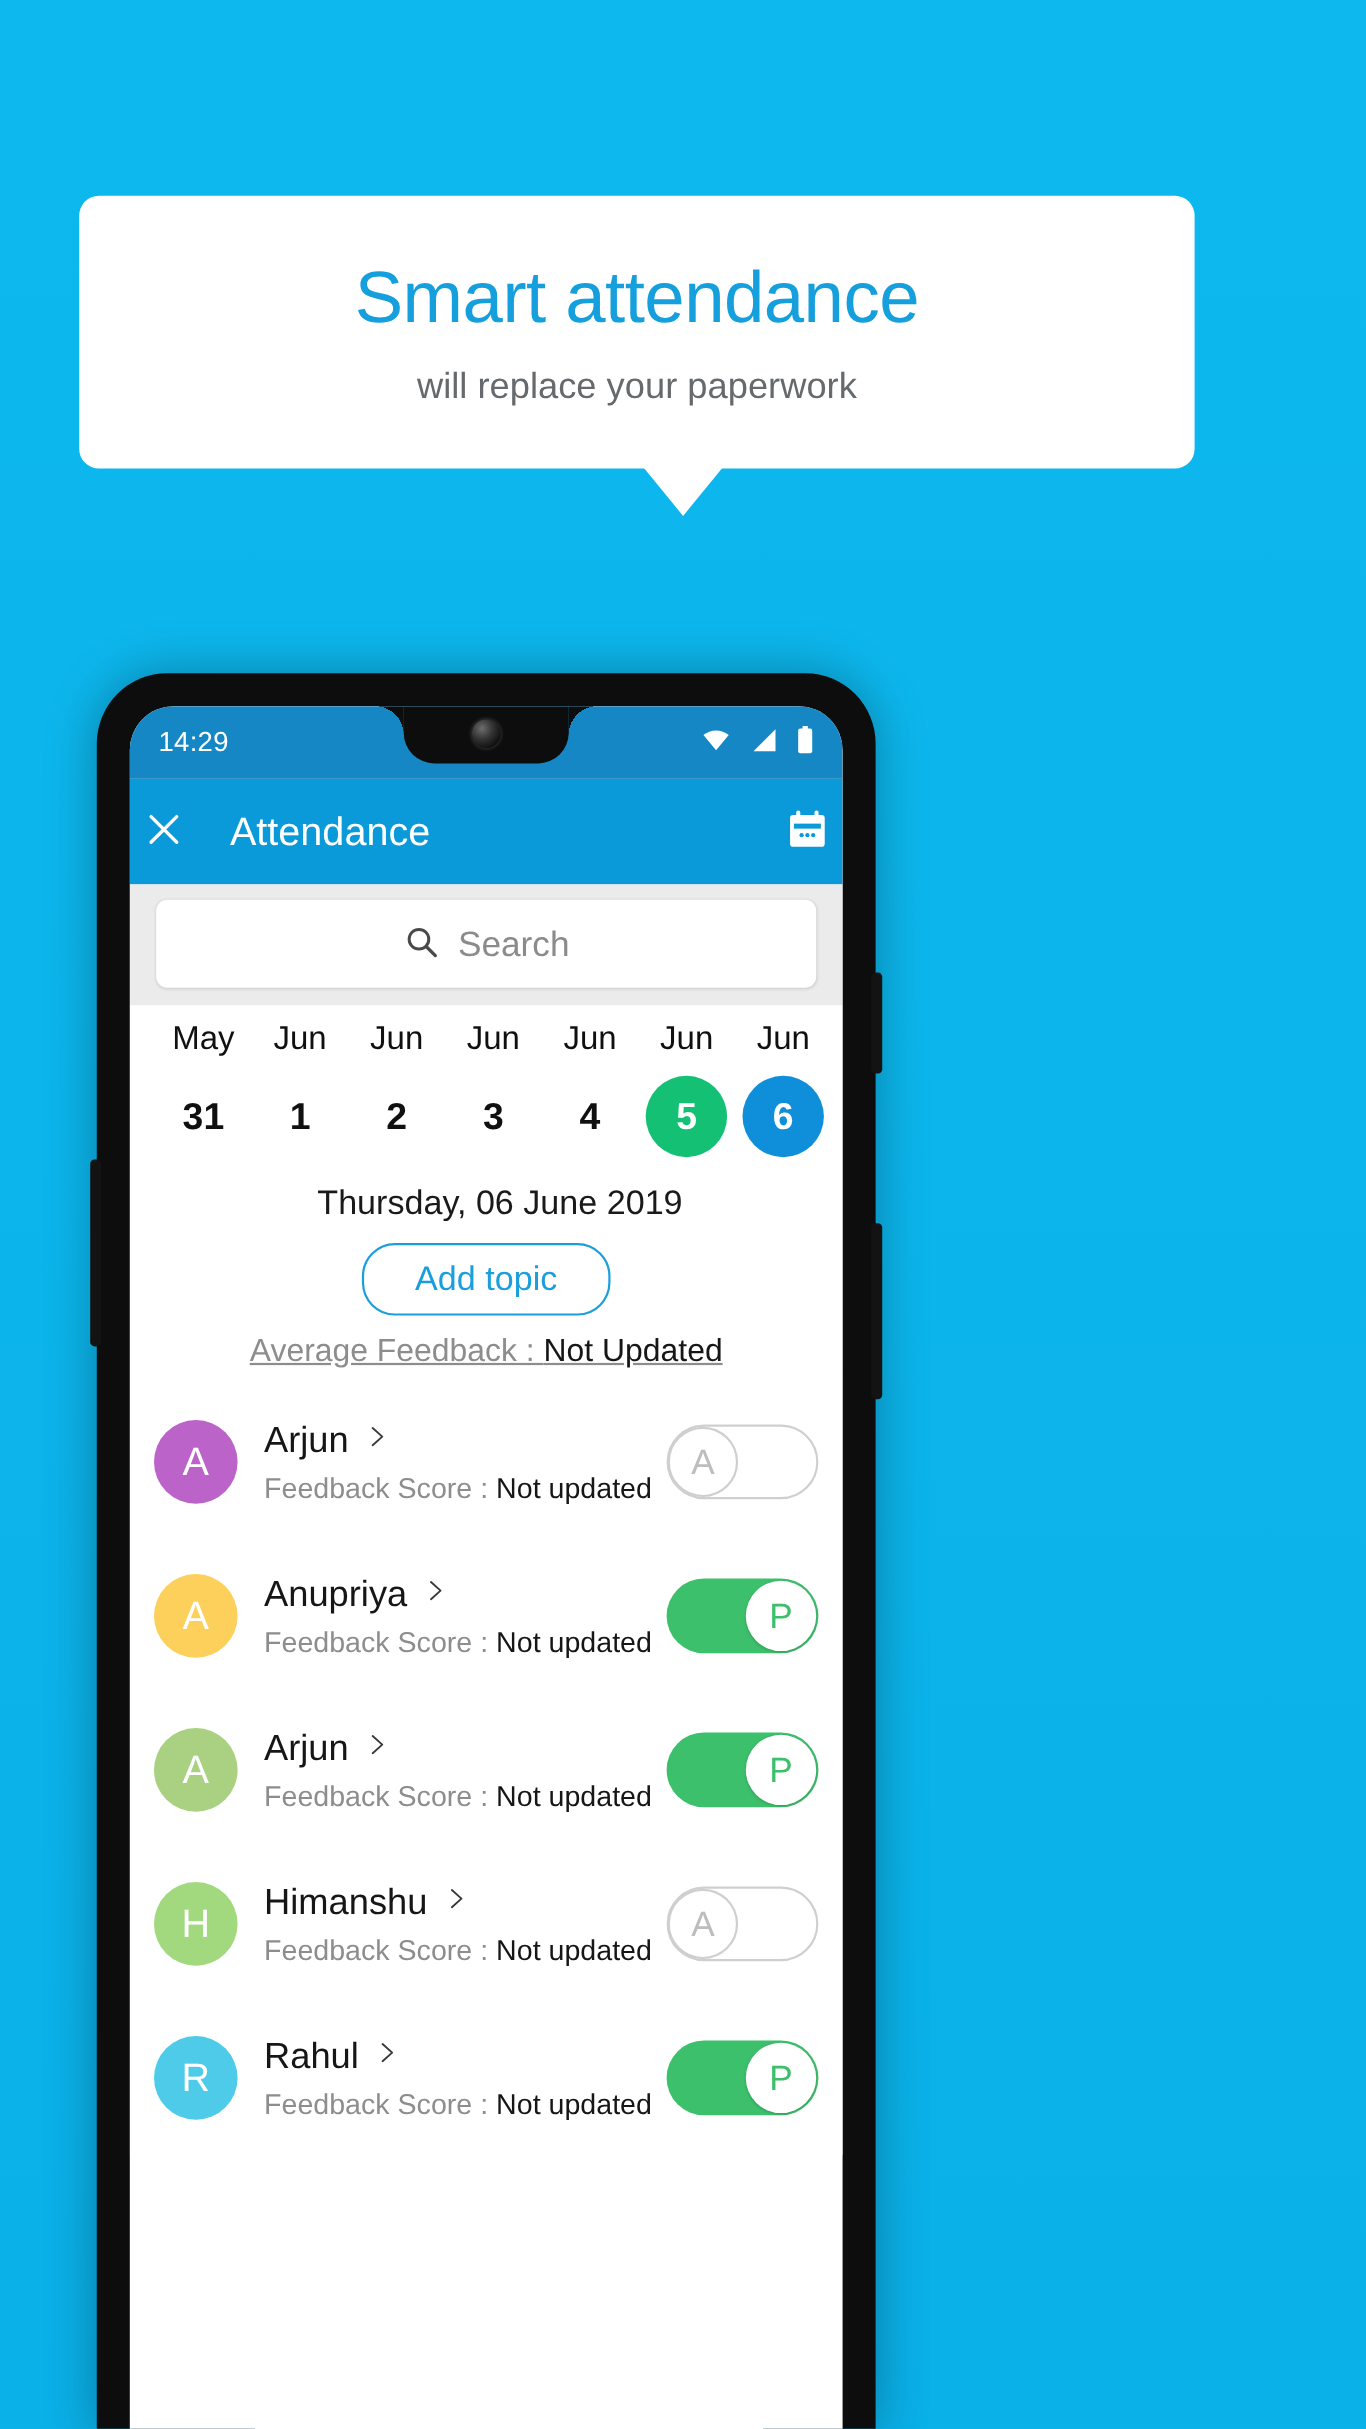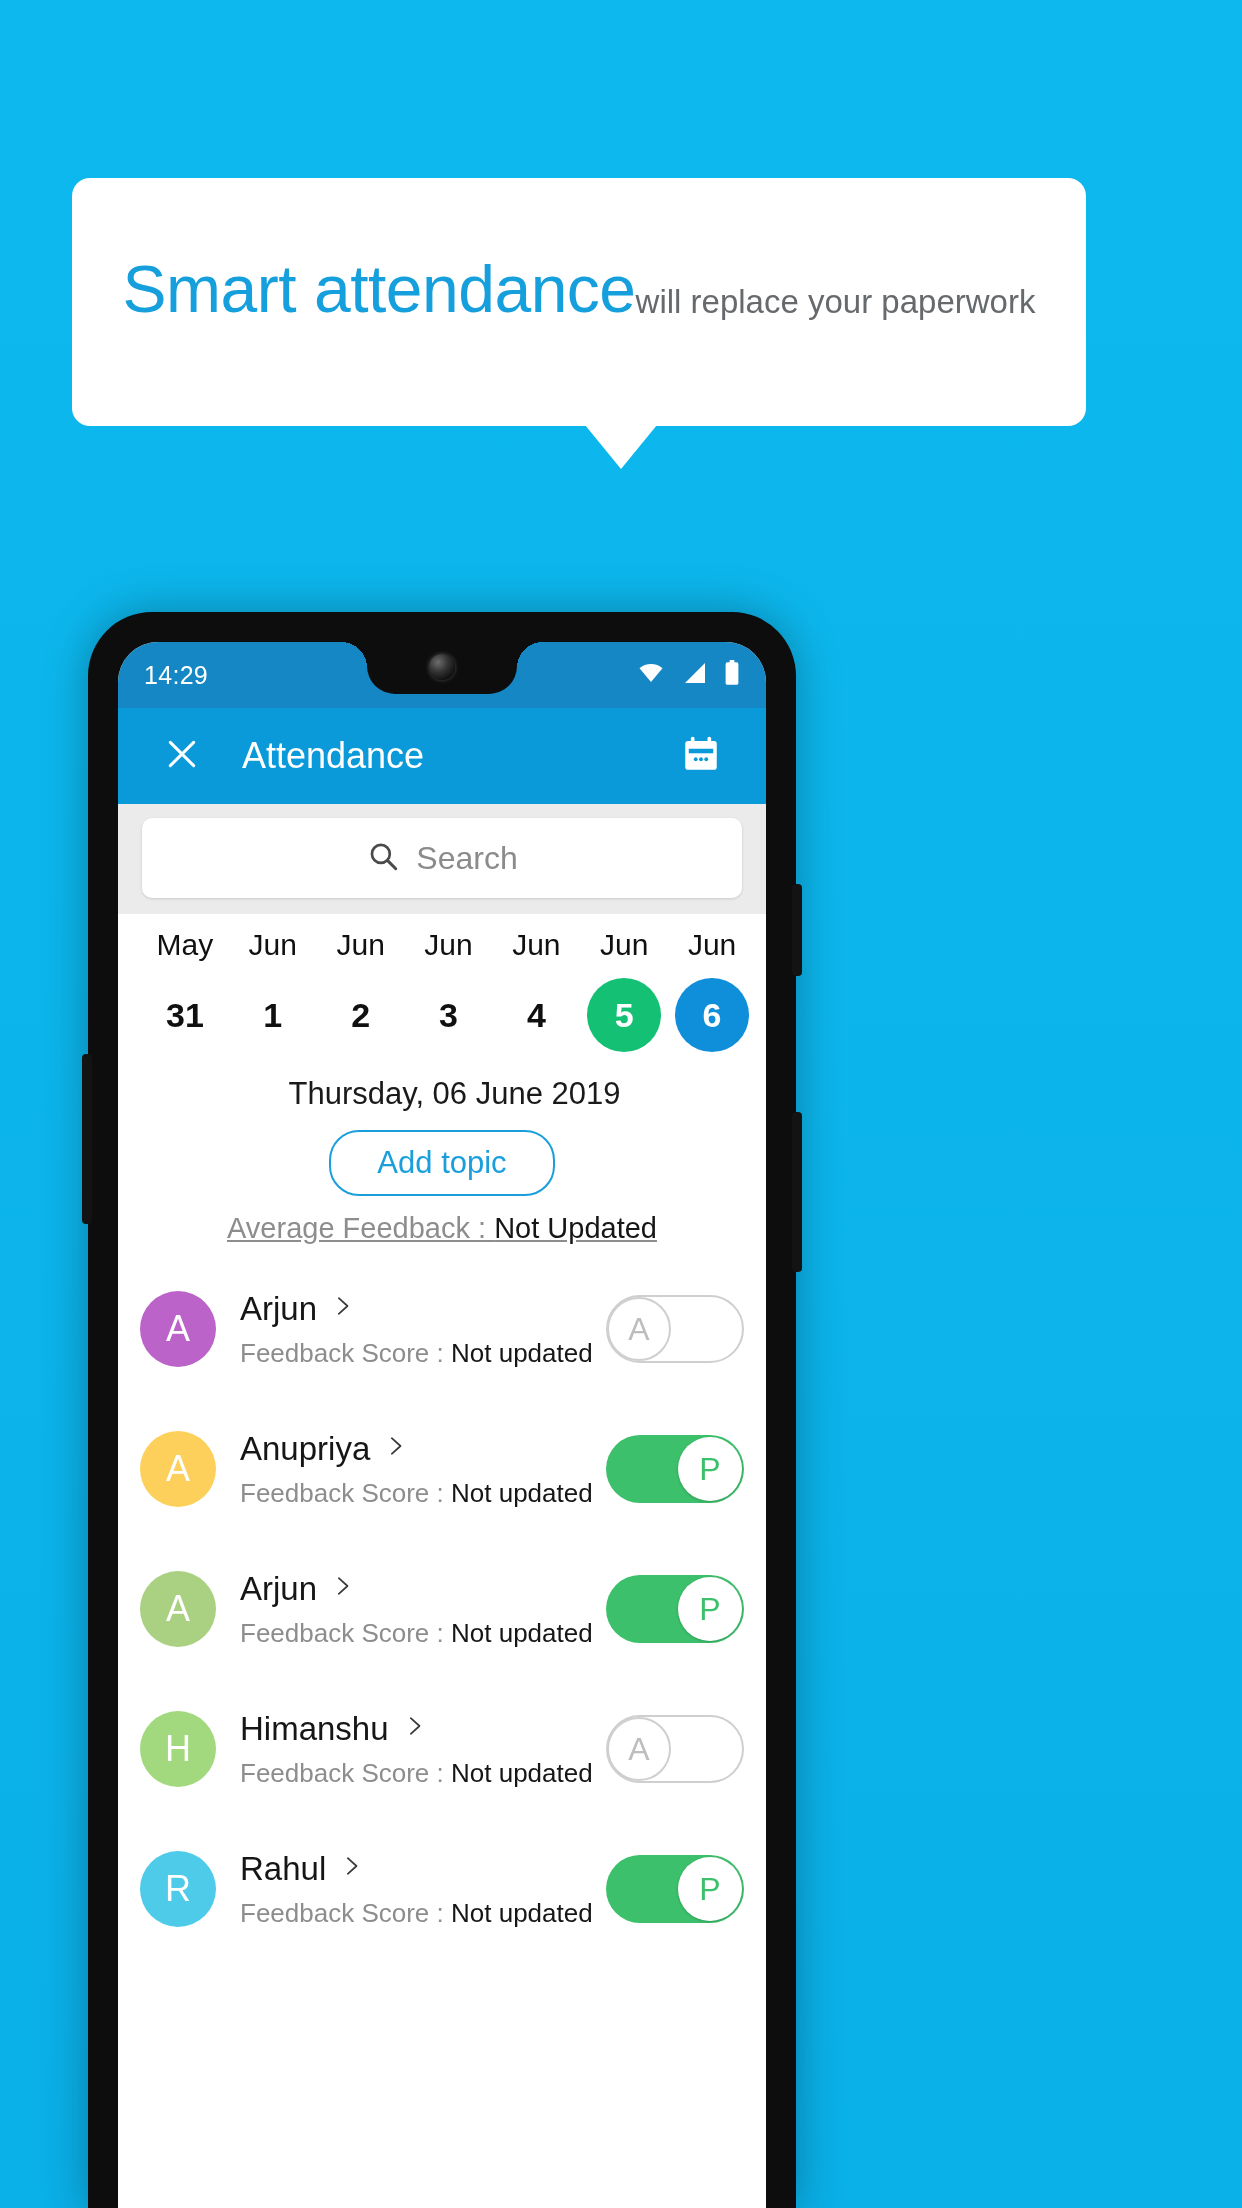--- a/index.html
+++ b/index.html
@@ -15,21 +15,21 @@
     background:linear-gradient(180deg,#0cb8ee 0%,#0cb6ec 35%,#0bb3ea 65%,#0ab0e8 100%);
   }
 
   
   .bubble {
     position:absolute;
     left:72px; top:178px;
     width:1014px; height:248px;
     background:#ffffff;
     border-radius:18px;
-    display:flex; 
+    display:flex; flex-direction:column;
     align-items:center; justify-content:center;
   }
   .bubble-tail {
     position:absolute;
     left:calc(50% - 36px); top:425px;
     width:0; height:0;
     border-left:36px solid transparent;
     border-right:36px solid transparent;
     border-top:44px solid #ffffff;
   }
@@ -98,21 +98,21 @@
     top:12px; width:26px; height:26px; border-radius:50%;
     background:radial-gradient(circle at 35% 32%, #6d6d6d 0%, #343434 40%, #0b0b0b 80%);
     box-shadow:0 0 4px rgba(255,255,255,.25);
   }
 
   
   .appbar {
     height:96px;
     background:#0b9ad9;
     display:flex; align-items:center;
-    padding:0 44px;
+    padding:0 11px;
   }
   .appbar-title { color:#fff; font-size:36px; margin-left:40px; font-weight:400; }
   .appbar-spacer { flex:1; }
 
   
   .searchwrap { background:#ebebeb; padding:14px 24px 16px 24px; }
   .searchbox {
     height:80px; background:#fff; border-radius:10px;
     display:flex; align-items:center; justify-content:center;
     gap:16px;

